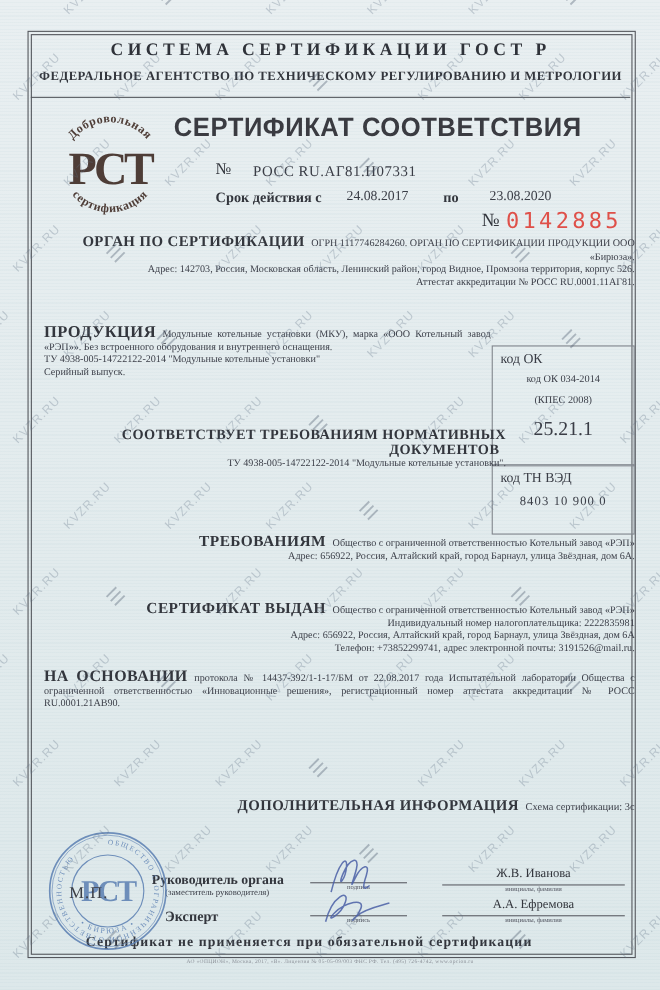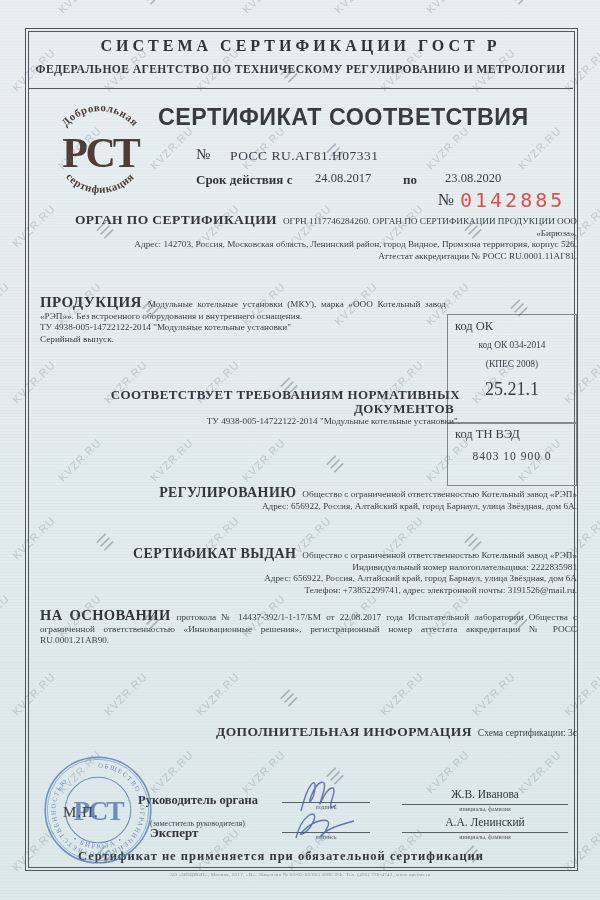--- a/index.html
+++ b/index.html
@@ -127,21 +127,21 @@
     <div class="cb-label">код ТН ВЭД</div>
     <div class="cb-big" style="margin-top:8px;letter-spacing:1px;font-size:11.5px;">8403 10 900 0</div>
   </div>
 
   <div class="sec" style="left:40px;top:389px;width:420px;">
     <div><span class="sec-h h13">СООТВЕТСТВУЕТ ТРЕБОВАНИЯМ НОРМАТИВНЫХ ДОКУМЕНТОВ</span></div>
     <div style="padding-left:4px;">ТУ 4938-005-14722122-2014 "Модульные котельные установки".</div>
   </div>
 
   <div class="sec" style="left:40px;top:487px;width:537px;">
-    <span class="sec-h h14">РЕГУЛИРОВАНИЮ</span><span>Общество с ограниченной ответственностью Котельный завод «РЭП»</span>
+    <span class="sec-h h14">ТРЕБОВАНИЯМ</span><span>Общество с ограниченной ответственностью Котельный завод «РЭП»</span>
     <div>Адрес: 656922, Россия, Алтайский край, город Барнаул, улица Звёздная, дом 6А.</div>
   </div>
 
   <div class="sec" style="left:40px;top:548px;width:537px;">
     <span class="sec-h h14">СЕРТИФИКАТ ВЫДАН</span><span>Общество с ограниченной ответственностью Котельный завод «РЭП»</span>
     <div>Индивидуальный номер налогоплательщика: 2222835981</div>
     <div>Адрес: 656922, Россия, Алтайский край, город Барнаул, улица Звёздная, дом 6А</div>
     <div>Телефон: +73852299741, адрес электронной почты: 3191526@mail.ru.</div>
   </div>
 
@@ -165,37 +165,37 @@
       <textPath href="#stampRing" startOffset="0%">ОБЩЕСТВО С ОГРАНИЧЕННОЙ ОТВЕТСТВЕННОСТЬЮ</textPath>
     </text>
     <text class="stamp-bottom">
       <textPath href="#stampBottom" startOffset="50%" text-anchor="middle">• БИРЮЗА •</textPath>
     </text>
     <text x="53" y="62" text-anchor="middle" class="stamp-mono">РСТ</text>
   </svg>
   <div class="mp">М.П.</div>
 
   <div class="sig-label" style="left:138px;top:793px;font-size:12.5px;">Руководитель органа</div>
-  <div class="sig-sub" style="left:150px;top:807px;margin-top:12px;">(заместитель руководителя)</div>
+  <div class="sig-sub" style="left:150px;top:807px;">(заместитель руководителя)</div>
   <div class="sig-line" style="left:282px;top:802px;width:88px;"></div>
   <div class="sig-cap" style="left:282px;top:804px;width:88px;">подпись</div>
   <svg class="sig-svg" style="left:296px;top:775px;" width="52" height="40" viewBox="0 0 52 40">
     <path d="M5,36 C12,8 20,2 19,13 C18,25 10,33 16,19 C22,5 31,3 28,15 C25,27 21,35 27,23 C33,11 41,9 37,21 C34,30 33,36 40,30" fill="none" stroke="#4a5fa6" stroke-width="1.4" opacity="0.85"></path>
   </svg>
   <div class="sig-name" style="left:405px;top:788px;width:160px;">Ж.В. Иванова</div>
   <div class="sig-line" style="left:402px;top:804px;width:166px;"></div>
   <div class="sig-cap" style="left:402px;top:806px;width:166px;">инициалы, фамилия</div>
 
   <div class="sig-label" style="left:150px;top:825px;font-size:13px;">Эксперт</div>
   <div class="sig-line" style="left:282px;top:832px;width:88px;"></div>
   <div class="sig-cap" style="left:282px;top:834px;width:88px;">подпись</div>
   <svg class="sig-svg" style="left:288px;top:806px;" width="70" height="40" viewBox="0 0 70 40">
     <path d="M8,32 C14,8 30,2 26,14 C22,26 6,34 16,24 C26,14 44,10 40,20 C36,30 28,34 36,27 C44,20 56,18 66,15" fill="none" stroke="#4a5fa6" stroke-width="1.4" opacity="0.85"></path>
   </svg>
-  <div class="sig-name" style="left:405px;top:816px;width:160px;">А.А. Ленинский</div>
+  <div class="sig-name" style="left:405px;top:816px;width:160px;">А.А. Ефремова</div>
   <div class="sig-line" style="left:402px;top:832px;width:166px;"></div>
   <div class="sig-cap" style="left:402px;top:834px;width:166px;">инициалы, фамилия</div>
 
   <div class="note">Сертификат не применяется при обязательной сертификации</div>
 
   <div class="fineprint">АО «ОПЦИОН», Москва, 2017, «В».  Лицензия № 05-05-09/003 ФНС РФ.  Тел. (495) 726-4742, www.opcion.ru</div>
 
   <div class="wm-layer">
       <span class="wm" style="left: -40px; top: -14px;">KVZR.RU</span>
       <span class="wm" style="left: 52px; top: -14px;">KVZR.RU</span>

